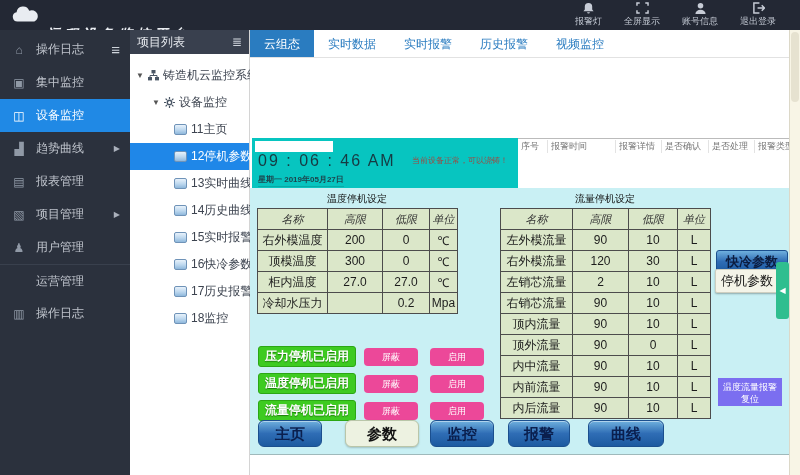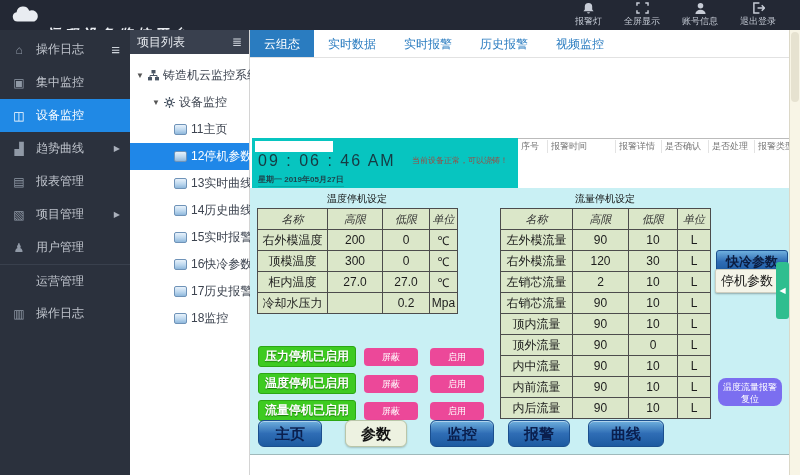--- a/index.html
+++ b/index.html
@@ -94,21 +94,21 @@
                background:linear-gradient(180deg,#6fb0de 0%,#2f6db5 50%,#1c5aa0 100%);
                border:1px solid #1b4f8e; color:#0b1c3f; font-size:13px; font-weight:bold;
                text-align:center; line-height:21px; cursor:pointer;margin-top:11px; }
   .shutdown { position:absolute; left:465px; top:81px; width:64px; height:24px; background:#f4f4e8;
               border:1px solid #cfcfc0; border-radius:2px; box-shadow:0 1px 2px rgba(0,0,0,.3);
               color:#111; font-size:13px; text-align:center; line-height:22px; cursor:pointer; }
   .handle { position:absolute; left:526px; top:74px; width:13px; height:57px; background:#2fbe8f;
             border-radius:3px; color:#fff; font-size:8px; display:flex; align-items:center;
             justify-content:center; cursor:pointer; }
   .resetbtn { position:absolute; left:468px; top:190px; width:64px; height:28px; background:#7b6ef0;
-              border:none; border-radius:8px; color:#fff; font-size:9px; line-height:1.25;
+              border:none; border-radius:0; color:#fff; font-size:9px; line-height:1.25;
               text-align:center; padding-top:3px; cursor:pointer; }
 
   .scrollstrip { position:absolute; left:789px; top:30px; width:11px; height:445px; background:#f8f5e6;
                  border-left:1px solid #dcd8c8; }
   .scrollthumb { position:absolute; left:1px; top:2px; width:8px; height:70px; background:#e6e2d0; border-radius:4px; }
 </style>
 </head>
 <body>
 
 <div class="screen">
@@ -397,21 +397,21 @@
 
     <div class="stat-green" style="top:185px">温度停机已启用</div>
     <button class="btn-purple" style="left:114px;top:187px">屏蔽</button>
     <button class="btn-purple" style="left:180px;top:187px">启用</button>
 
     <div class="stat-green" style="top:212px">流量停机已启用</div>
     <button class="btn-purple" style="left:114px;top:214px">屏蔽</button>
     <button class="btn-purple" style="left:180px;top:214px">启用</button>
 
     <div class="nav-btn" style="left:8px;width:64px">主页</div>
-    <div class="nav-btn litebg" style="left:95px;width:62px">参数</div>
+    <div class="nav-btn litebg" style="left:95px;width:74px">参数</div>
     <div class="nav-btn" style="left:180px;width:64px">监控</div>
     <div class="nav-btn" style="left:258px;width:62px">报警</div>
     <div class="nav-btn" style="left:338px;width:76px">曲线</div>
 
     <div class="quickcool">快冷参数</div>
     <div class="shutdown">停机参数</div>
     <div class="handle">
       <span>◀</span>
     </div>
     <button class="resetbtn">

